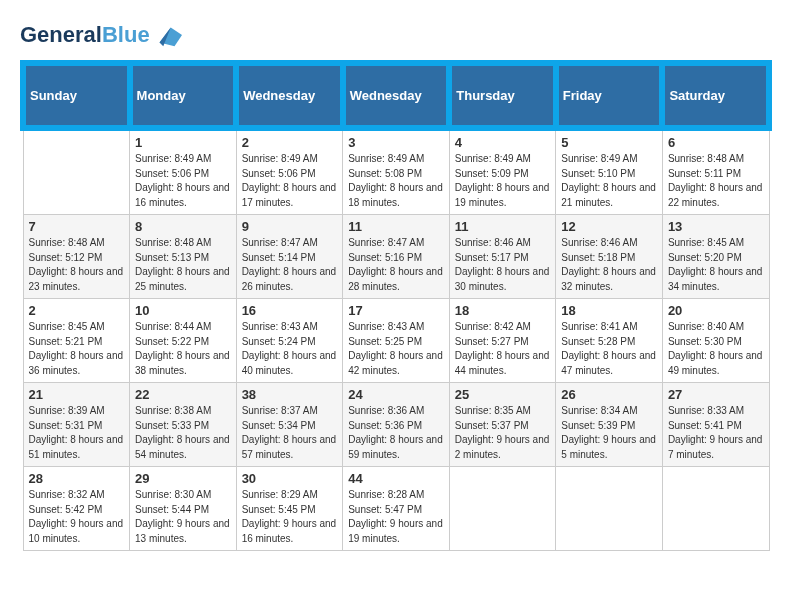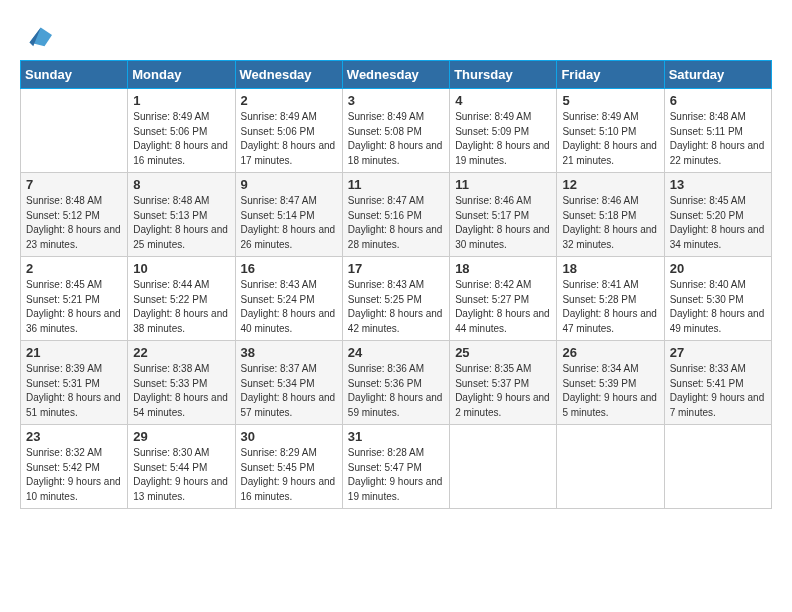--- a/index.html
+++ b/index.html
@@ -47,25 +47,25 @@
       color: #333;
     }
     table {
       width: 100%;
       border-collapse: collapse;
       font-size: 11px;
     }
     thead tr th {
       background-color: #2e6da4;
       color: #fff;
-      padding: 6px 4px;
+      padding: 22px 4px;
       text-align: left;
       font-size: 13px;
       font-weight: bold;
-      border: 1px solid #0ea5e9;
+      border: 6px solid #0ea5e9;
     }
     tbody tr td {
       border: 1px solid #ccc;
       vertical-align: top;
       padding: 4px 5px;
       width: calc(100% / 7);
       min-height: 80px;
     }
     tbody tr:nth-child(even) {
       background-color: #f5f5f5;
@@ -88,20 +88,23 @@
       background: #fff;
     }
   </style>
 </head>
 <body>
 
 <div class="header">
   <div class="logo">
     <div>
       <div style="display:flex;align-items:center;">
+        <div class="logo-text">
+          General<span>Blue</span>
+        </div>
         <svg class="logo-icon" viewBox="0 0 40 40" xmlns="http://www.w3.org/2000/svg">
           <polygon points="10,30 25,10 40,20 30,35" fill="#4a9fd4"></polygon>
           <polygon points="10,30 25,10 15,35" fill="#2e6da4"></polygon>
         </svg>
       </div>
     </div>
   </div>
   <div class="title-block">
     <div class="month-title"></div>
     <div class="location"></div>
@@ -233,33 +236,33 @@
           <div class="day-number">26</div>
           <div class="day-info">Sunrise: 8:34 AM<br>Sunset: 5:39 PM<br>Daylight: 9 hours and 5 minutes.</div>
         </td>
         <td>
           <div class="day-number">27</div>
           <div class="day-info">Sunrise: 8:33 AM<br>Sunset: 5:41 PM<br>Daylight: 9 hours and 7 minutes.</div>
         </td>
       </tr>
       <tr>
         <td>
-          <div class="day-number">23</div>
+          <div class="day-number">28</div>
           <div class="day-info">Sunrise: 8:32 AM<br>Sunset: 5:42 PM<br>Daylight: 9 hours and 10 minutes.</div>
         </td>
         <td>
           <div class="day-number">29</div>
           <div class="day-info">Sunrise: 8:30 AM<br>Sunset: 5:44 PM<br>Daylight: 9 hours and 13 minutes.</div>
         </td>
         <td>
           <div class="day-number">30</div>
           <div class="day-info">Sunrise: 8:29 AM<br>Sunset: 5:45 PM<br>Daylight: 9 hours and 16 minutes.</div>
         </td>
         <td>
-          <div class="day-number">31</div>
+          <div class="day-number">44</div>
           <div class="day-info">Sunrise: 8:28 AM<br>Sunset: 5:47 PM<br>Daylight: 9 hours and 19 minutes.</div>
         </td>
         <td class="empty-cell"></td>
         <td class="empty-cell"></td>
         <td class="empty-cell"></td>
       </tr>
     </tbody>
 </table>
 
 </body></html>

